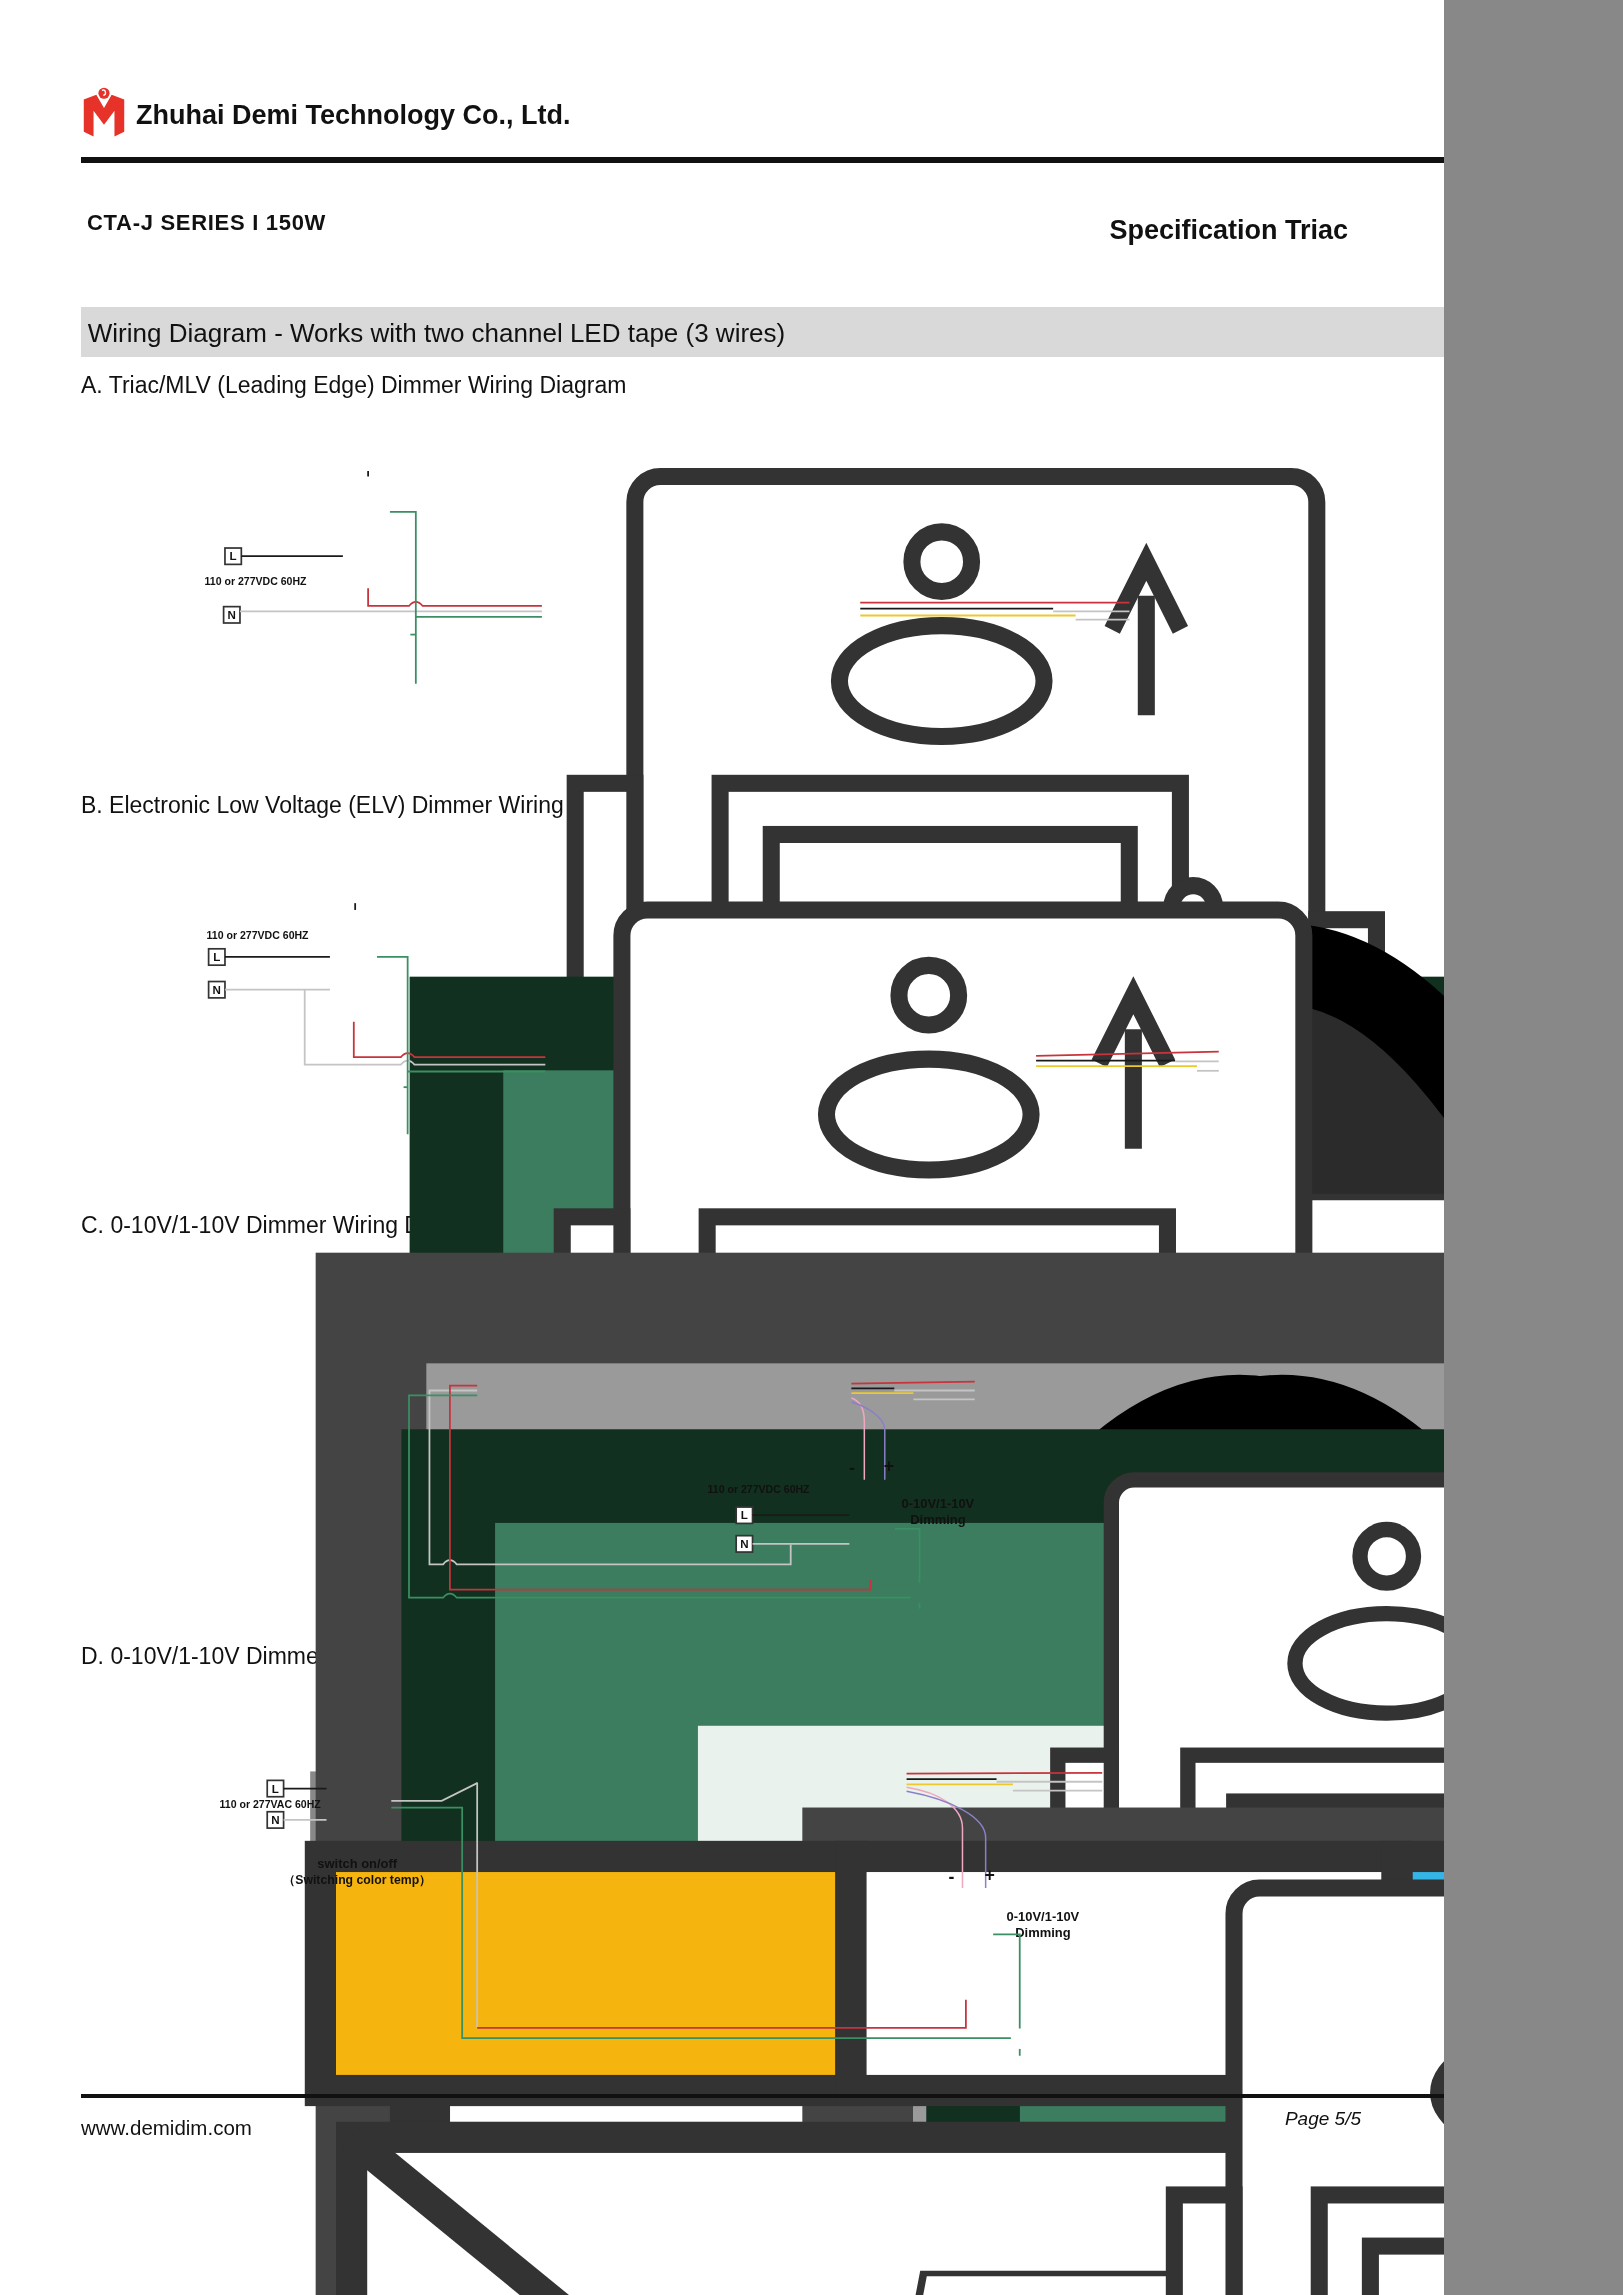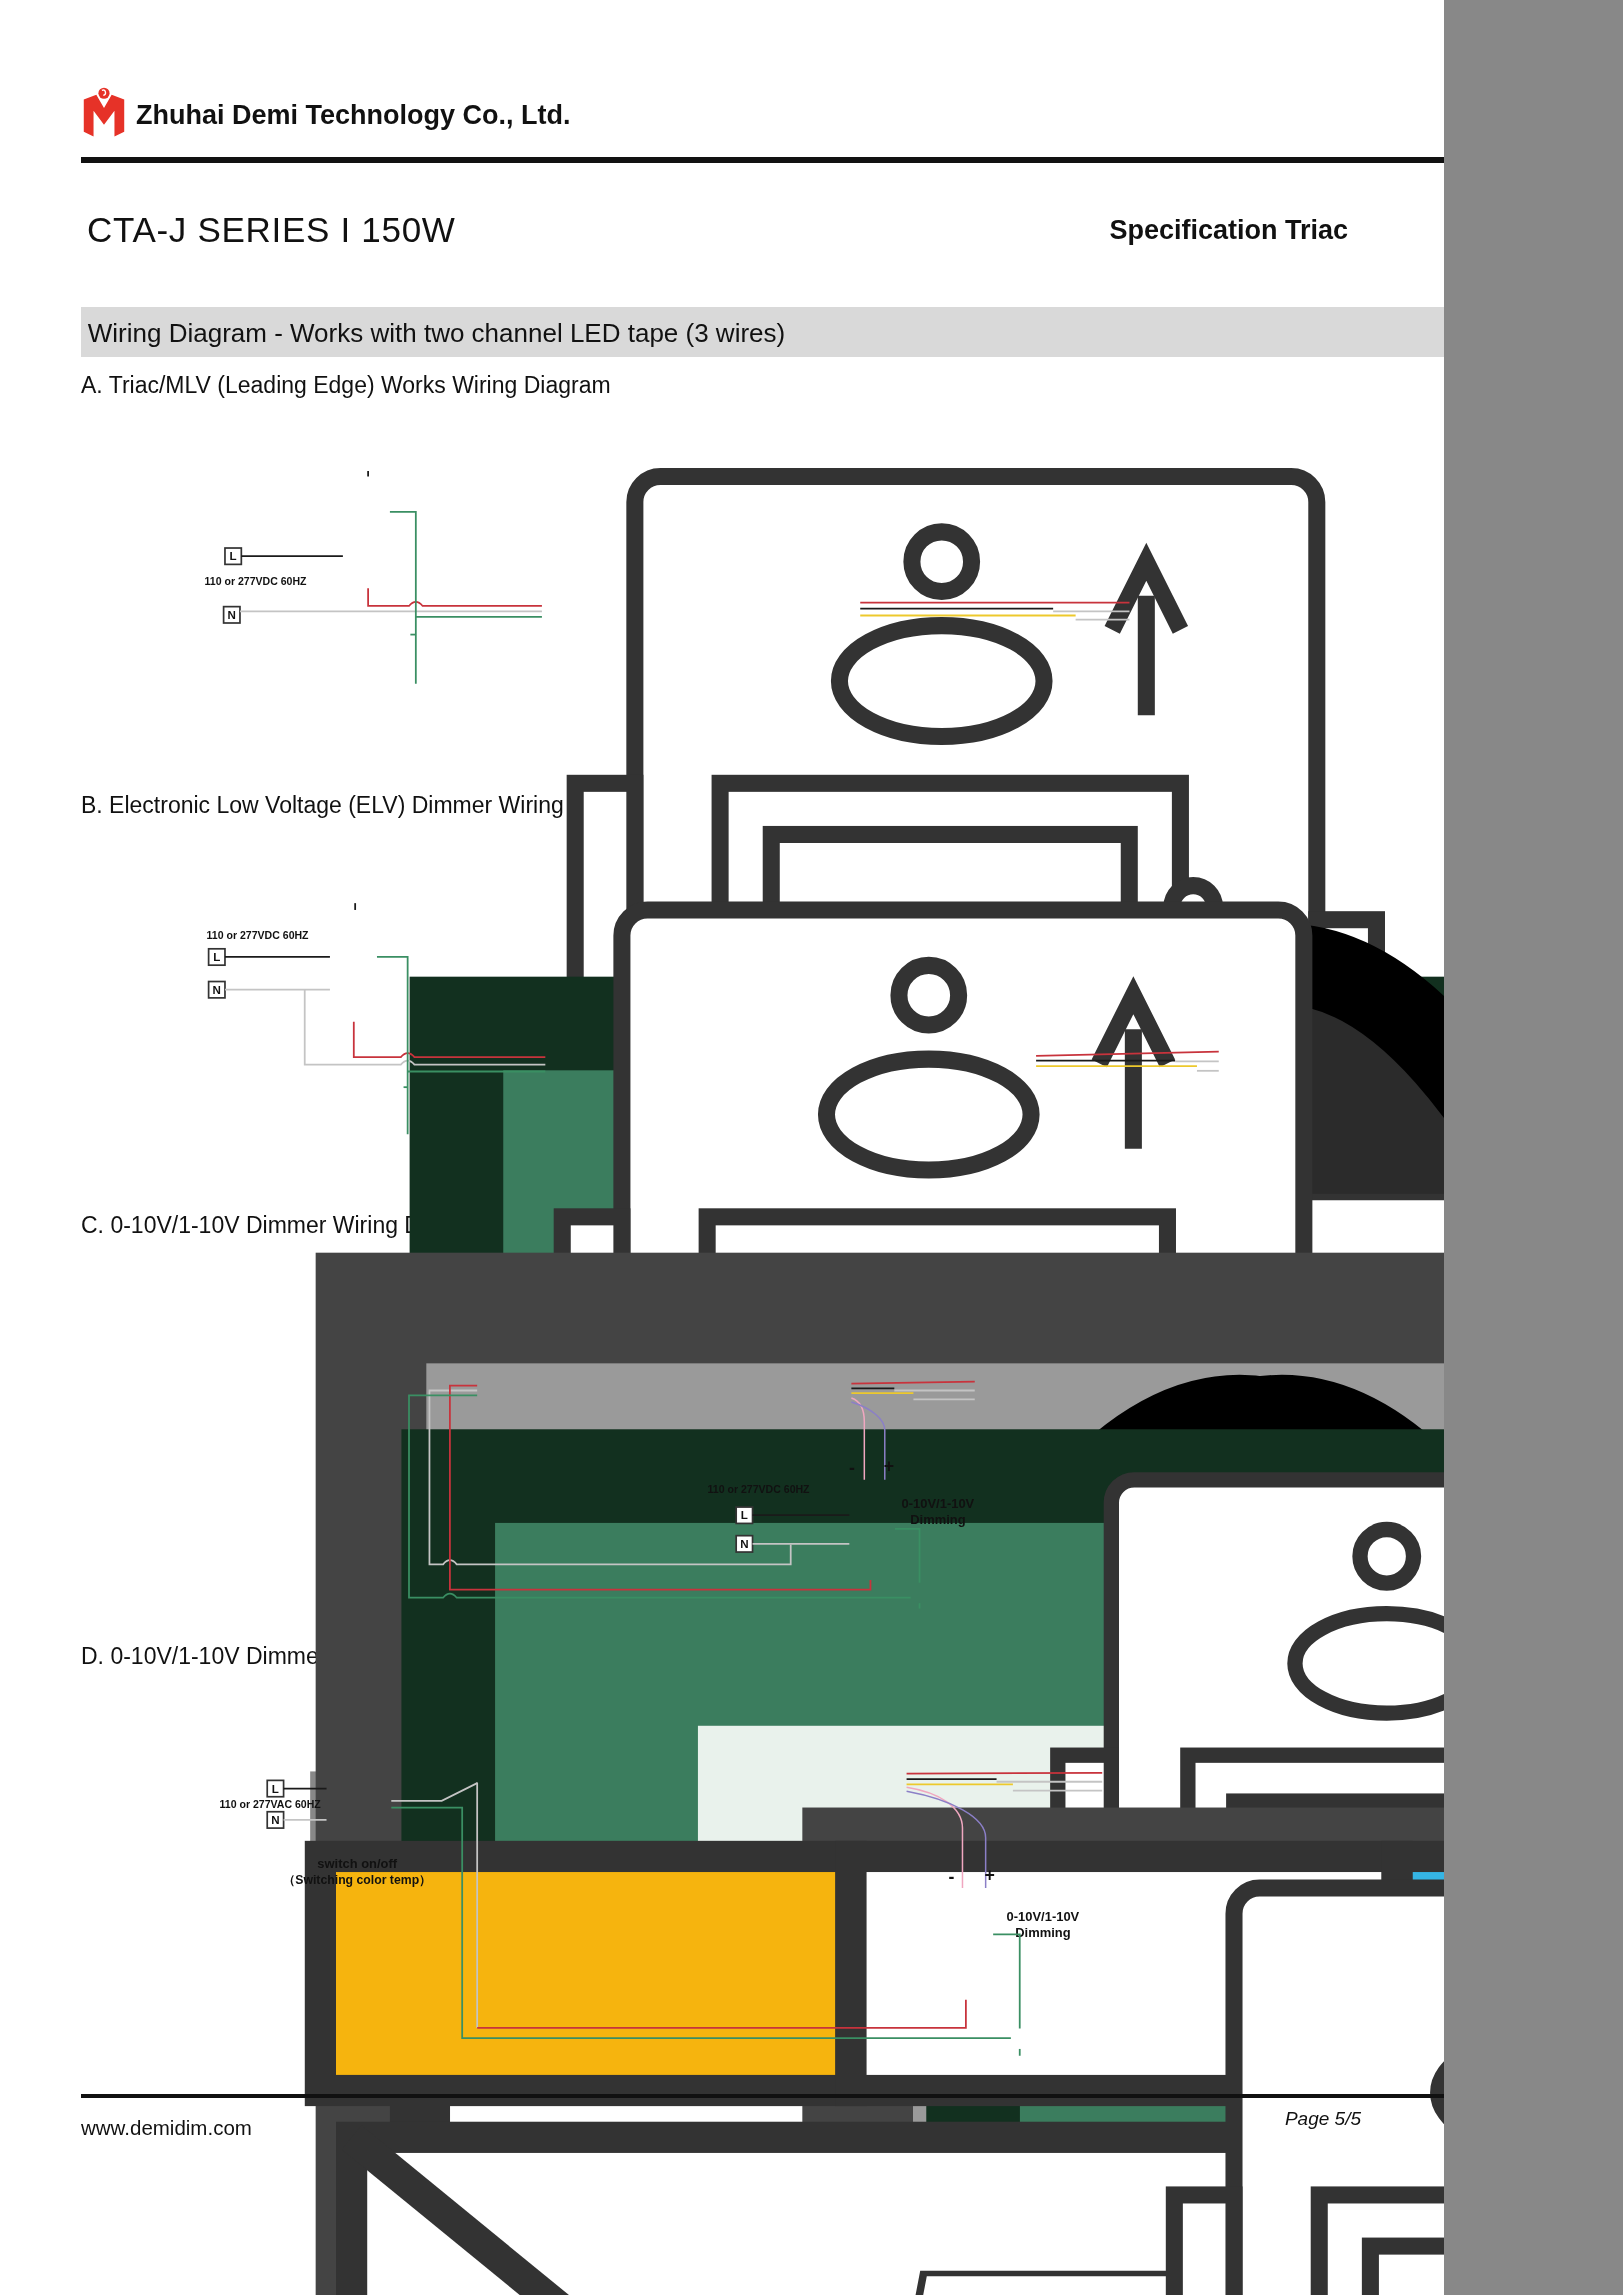--- a/index.html
+++ b/index.html
@@ -1,21 +1,21 @@
 <!DOCTYPE html>
 <html style="font-size:11px"><head>
 <meta charset="utf-8">
 <style>
   html,body{margin:0;padding:0;background:#888;}
   #page{position:relative;width:1444px;height:2295px;background:#fff;overflow:hidden;
         font-family:"Liberation Sans", sans-serif;color:#111;}
   .abs{position:absolute;}
   #company-name{left:136px;top:100px;font-size:27px;font-weight:bold;}
   #header-rule{left:81px;top:157px;width:1461px;height:6.1px;background:#111;}
-  #product-title{left:87px;top:210px;font-size:35px;font-weight:normal;letter-spacing:0.7px;}
+  #product-title{left:87px;top:210px;font-size:22px;font-weight:bold;letter-spacing:0.7px;}
   #sheet-label{right:96px;top:215px;font-size:27px;font-weight:bold;}
   #section-bar{left:81px;top:307px;width:1430px;height:50px;background:#d9d9d9;}
   #section-bar span{display:block;padding:11px 0 0 6.8px;font-size:26px;font-weight:normal;}
   .diag-heading{left:81px;font-size:23px;font-weight:normal;white-space:nowrap;}
   #heading-a{top:372px;}
   #heading-b{top:792px;}
   #heading-c{top:1212px;}
   #heading-d{top:1643px;}
   #footer-rule{left:81px;top:2094px;width:1461px;height:4.1px;background:#111;}
   #footer-site{left:81px;top:2108px;font-size:20.5px;margin-top:8px;}
@@ -45,21 +45,21 @@
   </svg>
   <div class="abs" id="company-name">Zhuhai Demi Technology Co., Ltd.</div>
   <div class="abs" id="header-rule"></div>
   <div class="abs" id="product-title">CTA-J SERIES I 150W</div>
   <div class="abs" id="sheet-label">Specification Triac</div>
 
   <div class="abs" id="section-bar">
     <span>Wiring Diagram - Works with two channel LED tape (3 wires)</span>
   </div>
 
-  <div class="abs diag-heading" id="heading-a">A. Triac/MLV (Leading Edge) Works Wiring Diagram</div>
+  <div class="abs diag-heading" id="heading-a">A. Triac/MLV (Leading Edge) Dimmer Wiring Diagram</div>
   <div class="abs diag-heading" id="heading-b">B. Electronic Low Voltage (ELV) Dimmer Wiring Diagram</div>
   <div class="abs diag-heading" id="heading-c">C. 0-10V/1-10V Dimmer Wiring Diagram (The driver input is connected to the dimmer.)</div>
   <div class="abs diag-heading" id="heading-d">D. 0-10V/1-10V Dimmer Wiring Diagram (The driver is independently connected to the input.)</div>
 
   <svg id="art" viewBox="0 0 2381 3367">
     <defs>
 
       <symbol id="sym-driver" viewBox="0 0 520 300" overflow="visible">
         <g class="dev">
           <ellipse cx="6" cy="190" rx="6" ry="25"></ellipse>

